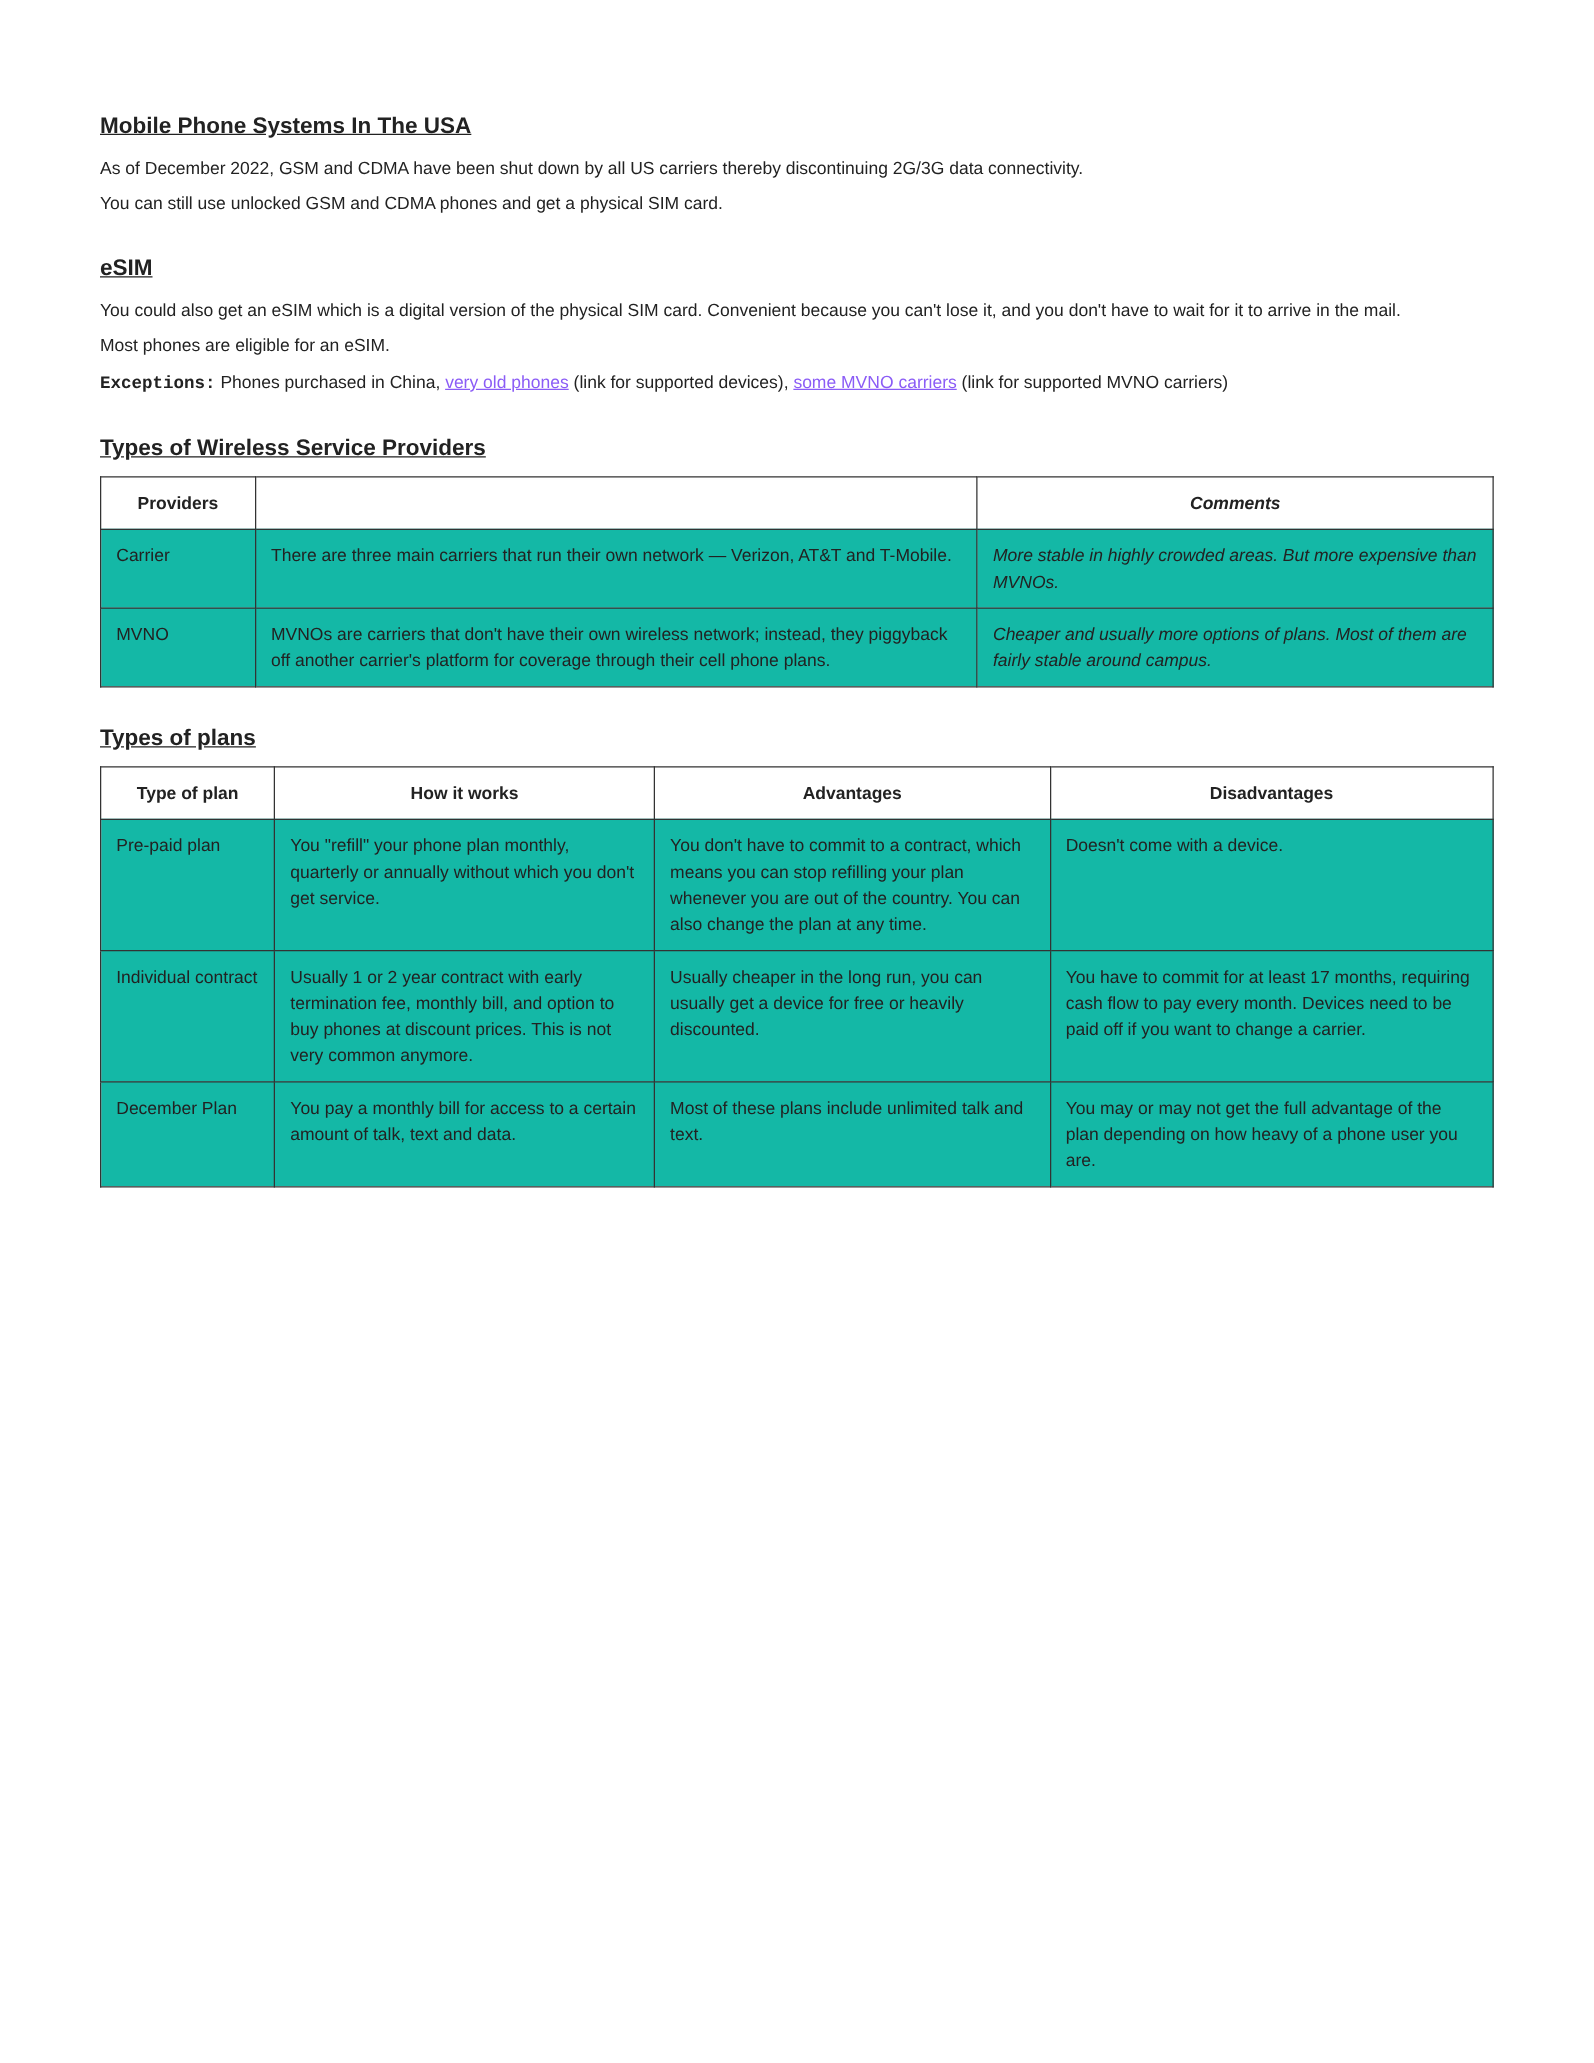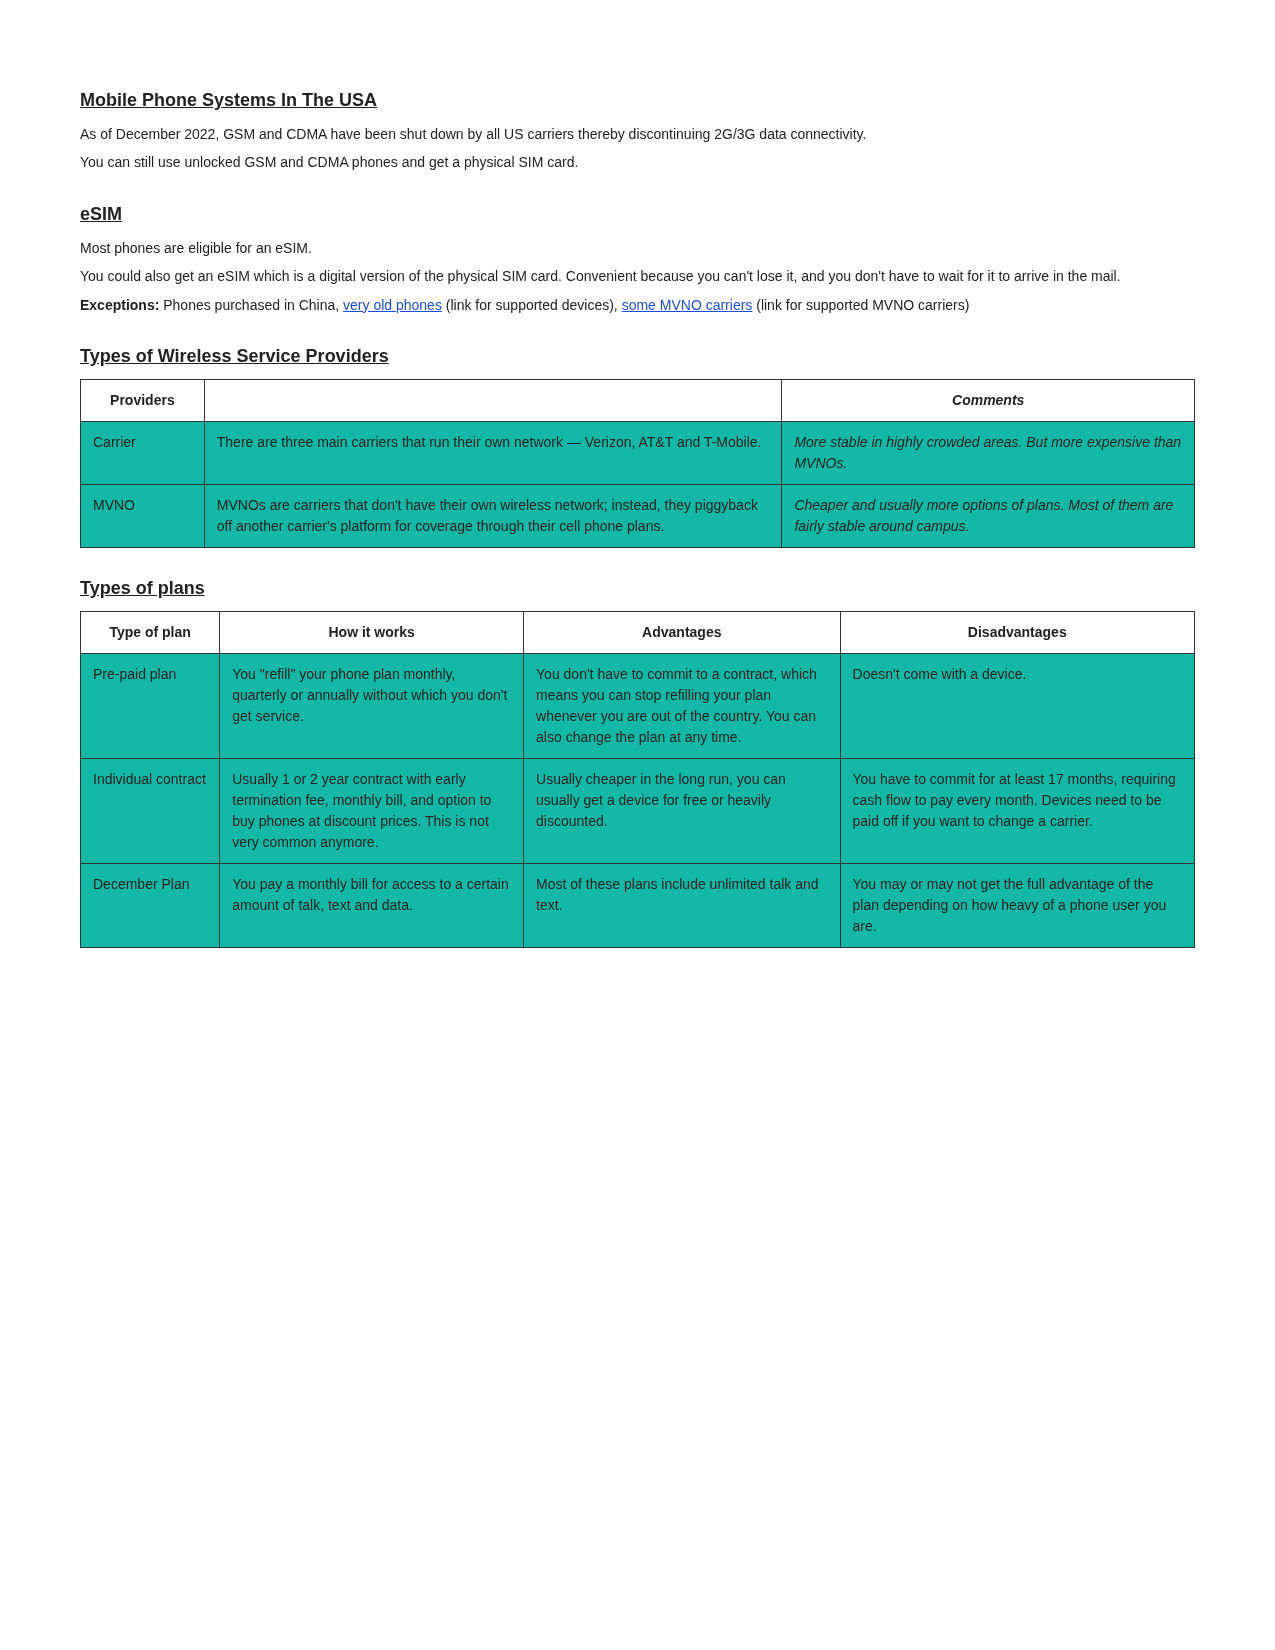--- a/index.html
+++ b/index.html
@@ -31,23 +31,24 @@
     }
     .body-text {
       margin-bottom: 6px;
       line-height: 1.6;
     }
     .section-block {
       margin-bottom: 30px;
     }
     .bold {
       font-weight: bold;
+      font-family: Liberation Mono, monospace;
     }
     a {
-      color: #1d4ed8;
+      color: #8b5cf6;
       text-decoration: underline;
     }
     table {
       width: 100%;
       border-collapse: collapse;
       margin-top: 10px;
       margin-bottom: 18px;
     }
     table th, table td {
       border: 1px solid #333;
@@ -78,22 +79,22 @@
 <div class="page-title"></div>
 
 <div class="section-block">
   <div class="section-heading">Mobile Phone Systems In The USA</div>
   <p class="body-text">As of December 2022, GSM and CDMA have been shut down by all US carriers thereby discontinuing 2G/3G data connectivity.</p>
   <p class="body-text">You can still use unlocked GSM and CDMA phones and get a physical SIM card.</p>
 </div>
 
 <div class="section-block">
   <div class="section-heading">eSIM</div>
+  <p class="body-text">You could also get an eSIM which is a digital version of the physical SIM card. Convenient because you can't lose it, and you don't have to wait for it to arrive in the mail.</p>
   <p class="body-text">Most phones are eligible for an eSIM.</p>
-  <p class="body-text">You could also get an eSIM which is a digital version of the physical SIM card. Convenient because you can't lose it, and you don't have to wait for it to arrive in the mail.</p>
   <p class="body-text">
     <span class="bold">Exceptions:</span><span> Phones purchased in China, </span><a href="#">very old phones</a><span> (link for supported devices), </span><a href="#">some MVNO carriers</a><span> (link for supported MVNO carriers)</span>
   </p>
 </div>
 
 <div class="section-block">
   <div class="section-heading">Types of Wireless Service Providers</div>
   <table>
     <thead>
       <tr>

